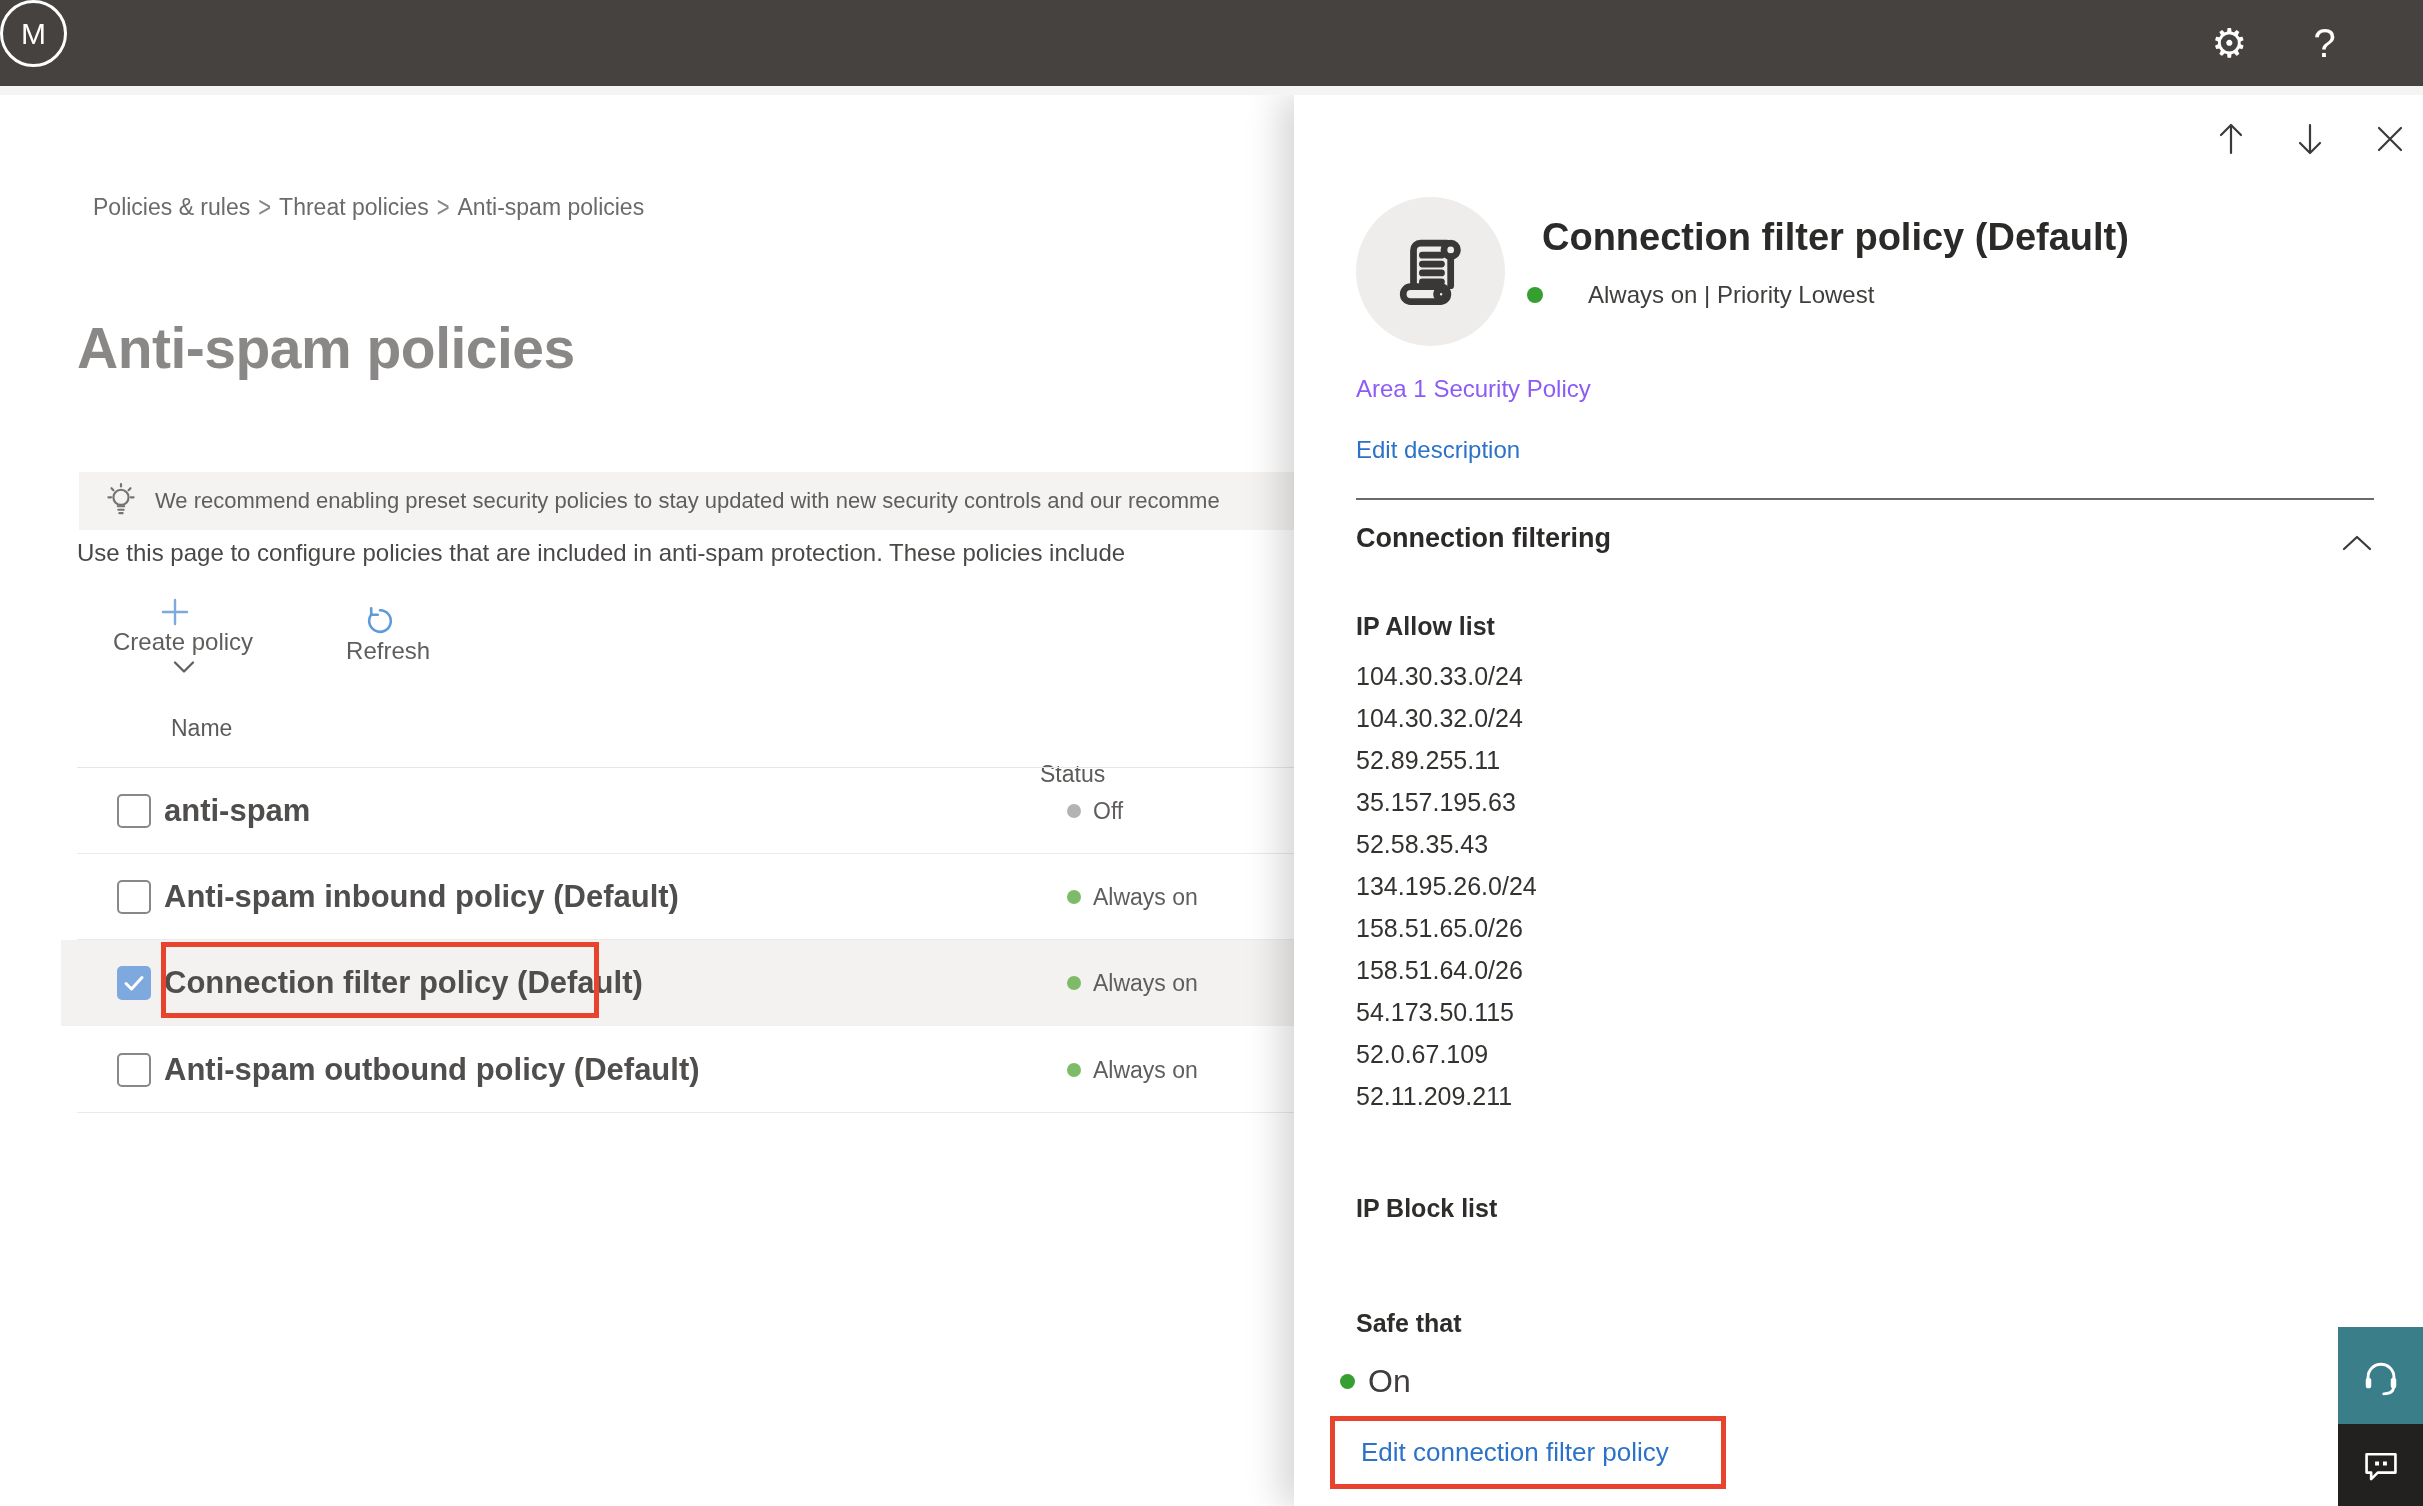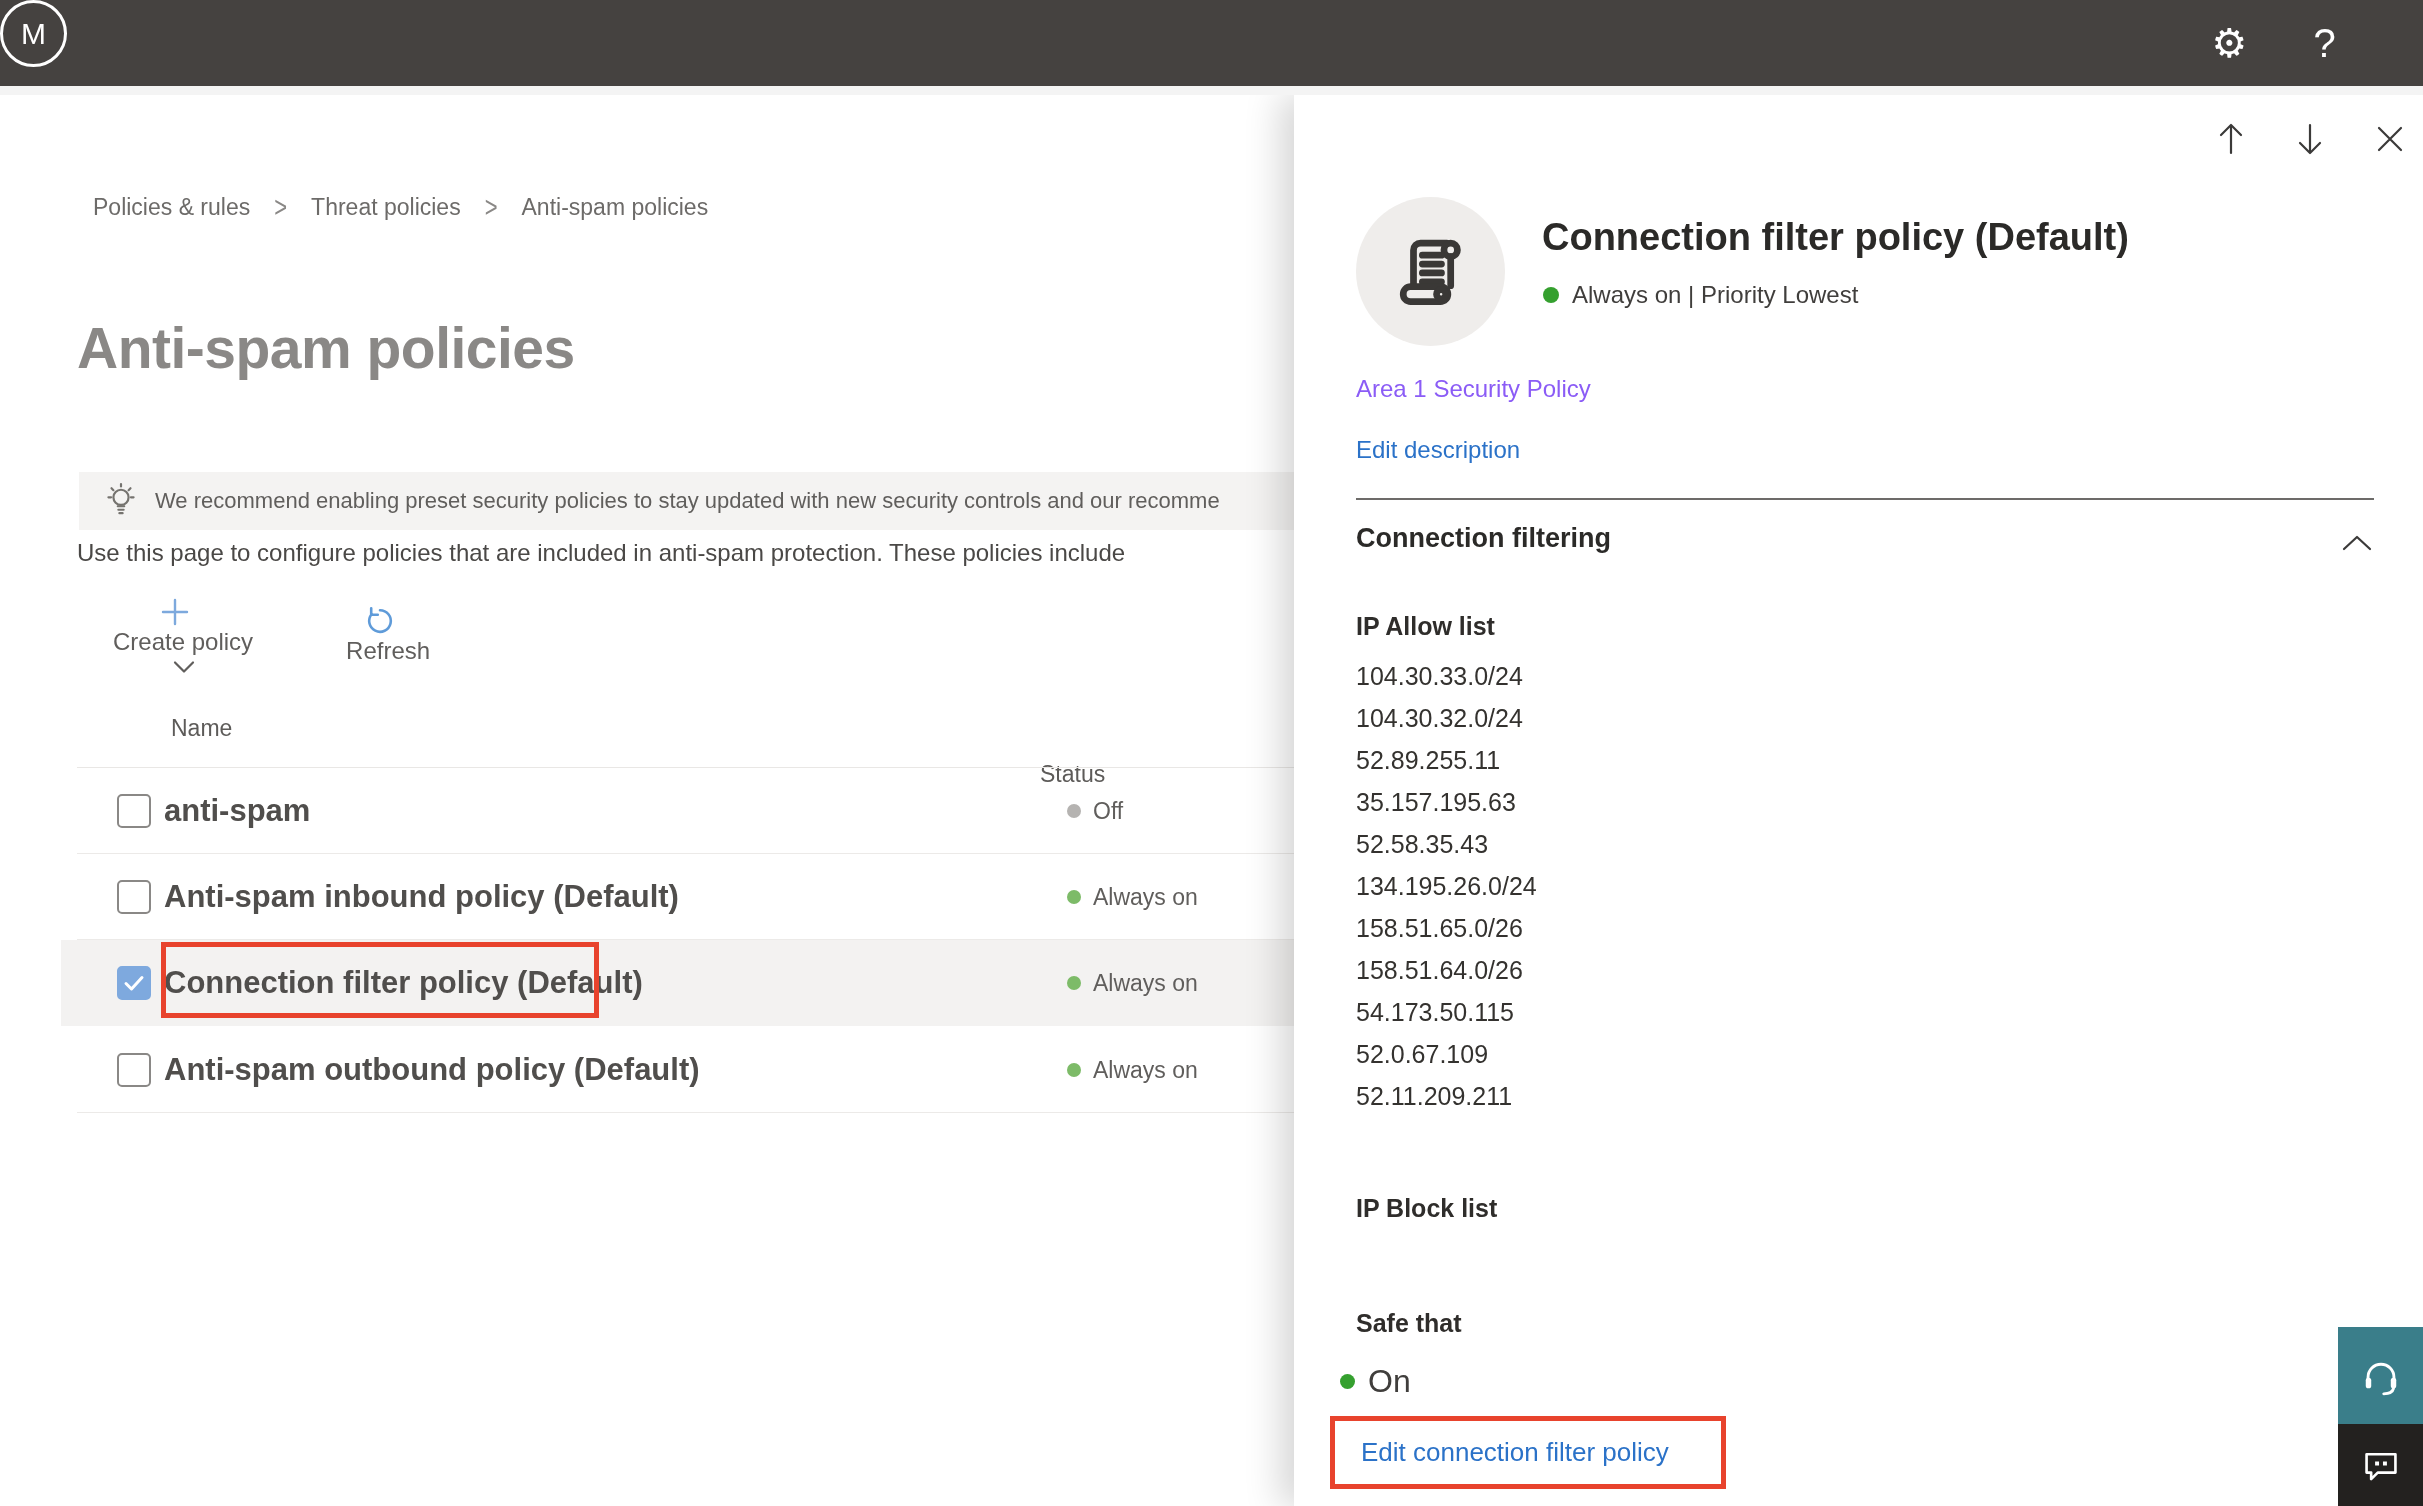--- a/index.html
+++ b/index.html
@@ -11,21 +11,21 @@
   
   .topbar{position:absolute;left:0;top:0;width:2424px;height:86px;background:#454240;z-index:30;}
   .topbar-strip{position:absolute;left:0;top:86px;width:2424px;height:9px;background:#f4f4f4;z-index:29;}
   .tb-icon{position:absolute;top:0;height:86px;display:flex;align-items:center;justify-content:center;color:#ffffff;cursor:pointer;}
   .tb-gear{left:2200px;width:59px;font-size:40px;}
   .tb-help{left:2295px;width:59px;font-size:40px;font-weight:400;}
   .tb-avatar{left:2387px;top:9px;width:67px;height:67px;border:3px solid #ffffff;border-radius:50%;
     display:flex;align-items:center;justify-content:center;color:#fff;font-size:30px;font-weight:400;cursor:pointer;}
   
   .main{position:absolute;left:0;top:95px;width:2424px;height:1412px;background:#fff;}
-  .breadcrumb{position:absolute;left:93px;top:99px;font-size:23px;color:#6d6b69;display:flex;align-items:center;gap:24px;}
+  .breadcrumb{position:absolute;left:93px;top:99px;font-size:23px;color:#6d6b69;display:flex;align-items:center;gap:8px;}
   .crumb{cursor:pointer;}
   .crumb-sep{color:#8a8886;font-size:22px;transform:scaleY(1.3);}
   .page-title{position:absolute;left:77px;top:220px;font-size:57px;font-weight:700;color:#8a8886;letter-spacing:-0.5px;}
   .banner{position:absolute;left:79px;top:377px;width:1624px;height:58px;background:#f4f3f2;display:flex;align-items:center;
     padding-left:24px;overflow:hidden;white-space:nowrap;}
   .banner-text{font-size:22px;color:#605e5c;margin-left:16px;}
   .page-desc{position:absolute;left:77px;top:444px;width:1604px;font-size:24px;color:#4a4846;white-space:nowrap;overflow:hidden;}
   .toolbar{position:absolute;left:97px;top:515px;height:50px;display:flex;align-items:center;}
   .tb-btn{display:flex;align-items:center;cursor:pointer;flex-direction:column;}
   .tb-btn .lbl{font-size:24px;color:#605e5c;margin-left:16px;}
@@ -49,21 +49,21 @@
   .hl-box{position:absolute;border:5px solid #e8432d;z-index:5;pointer-events:none;}
   .hl-row3{left:161px;top:847px;width:438px;height:76px;}
   
   .panel{position:absolute;left:1294px;top:95px;width:1130px;height:1412px;background:#ffffff;z-index:20;
     box-shadow:-14px 0 34px rgba(0,0,0,0.16);}
   .pnl-nav{position:absolute;top:26px;width:36px;height:36px;display:flex;align-items:center;justify-content:center;cursor:pointer;}
   .pnl-up{left:919px;} .pnl-down{left:998px;} .pnl-close{left:1078px;}
   .pnl-circle{position:absolute;left:62px;top:102px;width:149px;height:149px;border-radius:50%;background:#efedeb;
     display:flex;align-items:center;justify-content:center;}
   .pnl-title{position:absolute;left:248px;top:121px;width:832px;font-size:38px;font-weight:700;color:#2b2a28;}
-  .pnl-status{position:absolute;left:249px;top:186px;display:flex;align-items:center;font-size:24px;color:#403e3c;}
+  .pnl-status{position:absolute;left:233px;top:186px;display:flex;align-items:center;font-size:24px;color:#403e3c;gap:32px;}
   .dot-green{width:16px;height:16px;border-radius:50%;background:#35a02f;margin-right:13px;}
   .pnl-desc{position:absolute;left:62px;top:280px;font-size:24px;color:#8b5cf6;}
   .pnl-link{color:#2b72c8;cursor:pointer;font-size:24px;}
   .pnl-editdesc{position:absolute;left:62px;top:341px;}
   .pnl-divider{position:absolute;left:62px;top:403px;width:1018px;height:2px;background:#6d6b69;}
   .pnl-section-hd{position:absolute;left:62px;top:428px;font-size:27px;font-weight:700;color:#2b2a28;}
   .pnl-collapse{position:absolute;left:1045px;top:434px;width:36px;height:28px;display:flex;align-items:center;justify-content:center;cursor:pointer;}
   .pnl-sub{position:absolute;left:62px;font-size:25px;font-weight:700;color:#2f2d2b;}
   .sub-allow{top:517px;} .sub-block{top:1099px;} .sub-safe{top:1214px;}
   .ip-list{position:absolute;left:62px;top:560px;font-size:25px;color:#34322f;line-height:42px;}

